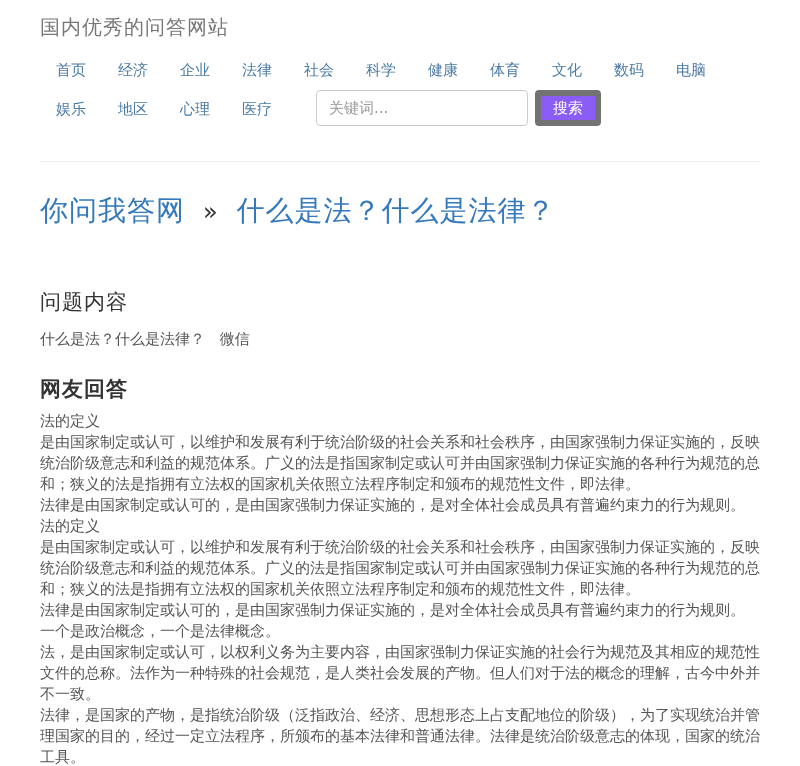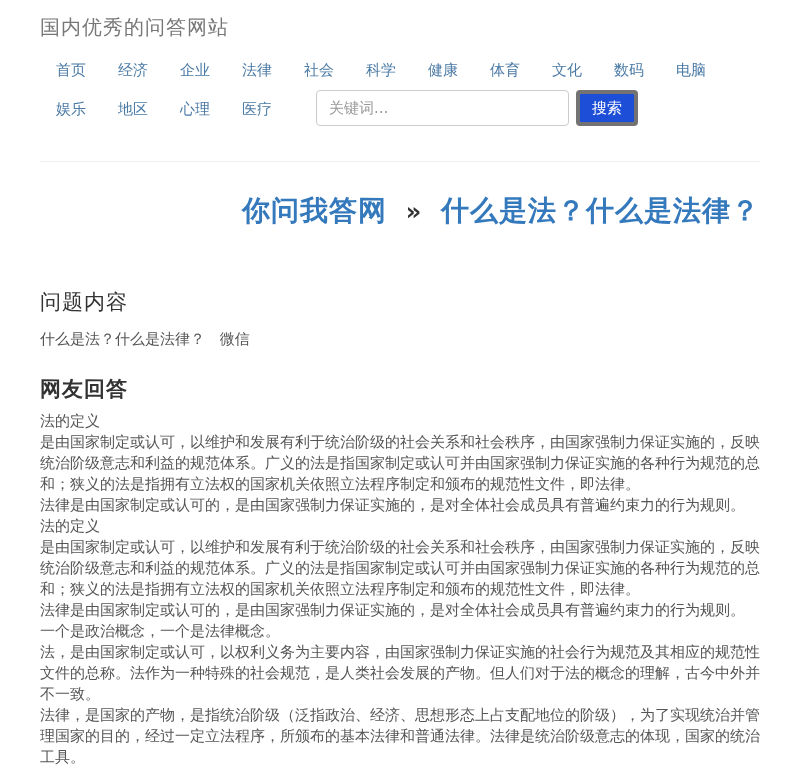--- a/index.html
+++ b/index.html
@@ -37,58 +37,57 @@
     cursor: pointer;
     white-space: nowrap;
   }
   .search-form {
     display: flex;
     align-items: center;
     margin-left: 28px;
   }
   .search-input {
     box-sizing: border-box;
-    width: 253px;
+    width: 212px;
     height: 36px;
     padding: 7px 12px;
     font-size: 15px;
     color: #555555;
     border: 1px solid #cccccc;
     border-radius: 4px;
     outline: none;
     font-family: "DejaVu Sans", "Liberation Sans", sans-serif;
   }
   .search-input::placeholder { color: #999999; }
   .search-button {
     box-sizing: border-box;
     height: 36px;
     margin-left: 7px;
     padding: 0 12px;
     font-size: 15px;
     color: #ffffff;
-    background: #1d4ed8;
-    border: 4px solid #737373;
+    background: #8b5cf6;
+    border: 6px solid #737373;
     border-radius: 4px;
     cursor: pointer;
     font-family: "DejaVu Sans", "Liberation Sans", sans-serif;
   }
   
   .divider {
     border: none;
     border-top: 1px solid #eeeeee;
     margin: 32px 0 0 0;
   }
   
   .breadcrumb {
     font-size: 28px;
-    font-weight: 700;
+    font-weight: 400;
     margin: 30px 0 0 0;
     color: #3579bd;
     letter-spacing: 1px;
-    text-align: right;
   }
   .crumb-link {
     color: #3579bd;
     text-decoration: none;
     cursor: pointer;
   }
   .crumb-sep {
     color: #333333;
     font-size: 24px;
     margin: 0 8px;

